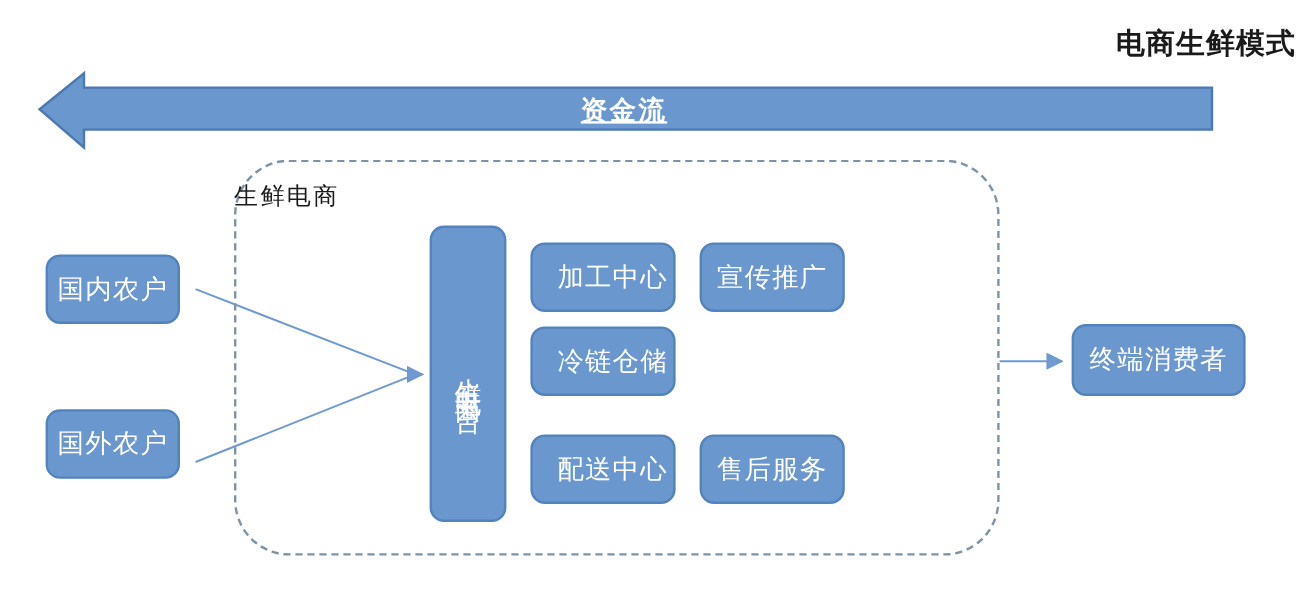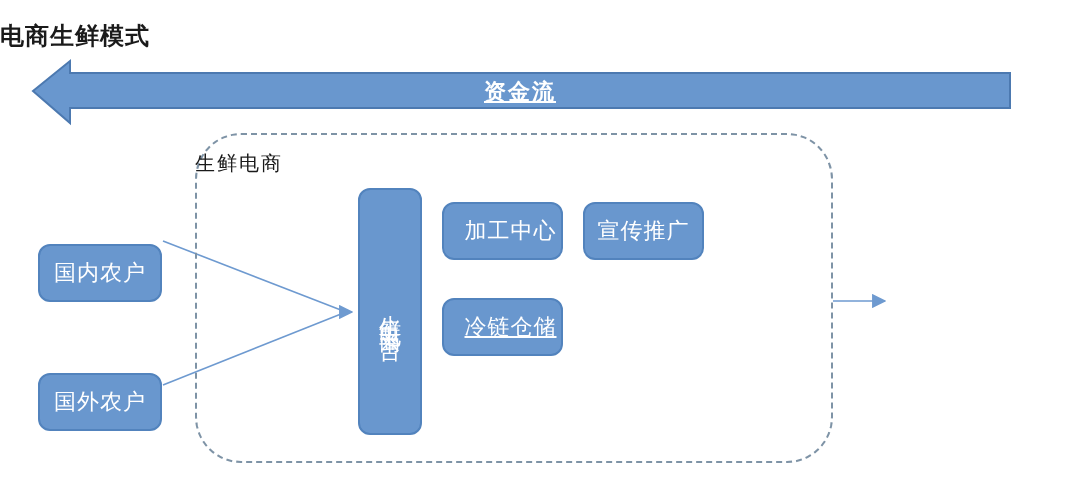--- a/index.html
+++ b/index.html
@@ -6,21 +6,21 @@
   .canvas{
     position:relative;
     width:1080px;height:502px;
     background:#ffffff;
     font-family:"Liberation Sans","DejaVu Sans",sans-serif;
     overflow:hidden;
   }
   .abs{position:absolute;}
   .diagram-title{
     left:0;top:20px;width:1080px;
-    text-align:left;
+    text-align:right;
     font-size:24px;font-weight:bold;color:#1a1a1a;
     letter-spacing:1px;
   }
   .svg-layer{left:0;top:0;width:1080px;height:502px;pointer-events:none;}
   .flow-arrow-label{
     left:400px;top:77px;width:240px;
     text-align:center;
     font-size:22px;font-weight:bold;color:#ffffff;
     letter-spacing:2px;
     text-decoration:underline;
@@ -50,23 +50,23 @@
   .platform-box{
     left:358px;top:188px;width:64px;height:247px;
     writing-mode:vertical-rl;
     text-orientation:upright;
     letter-spacing:5px;
   }
   .func-box{width:121px;height:58px;}
   .col1{left:442px;padding-left:16px;}
   .col2{left:583px;}
   .row1{top:202px;}
-  .row2{top:298px;text-decoration:underline;}
+  .row2{top:272px;}
   .row3{top:362px;}
-  .supplier-box{left:38px;width:124px;height:58px;margin-top:32px;}
+  .supplier-box{left:38px;width:112px;height:58px;}
   .supplier-domestic{top:212px;}
   .supplier-foreign{top:341px;}
   .consumer-box{left:893px;top:270px;width:145px;height:60px;}
 </style>
 </head>
 <body>
 
 <div class="canvas">
 
   <svg class="abs svg-layer" width="1080" height="502" viewBox="0 0 1080 502" xmlns="http://www.w3.org/2000/svg">
@@ -90,18 +90,21 @@
   <div class="abs flow-arrow-label">资金流</div>
 
   <div class="abs dashed-container"></div>
   <div class="abs container-label">生鲜电商</div>
 
   <div class="abs node platform-box">生鲜电商平台</div>
 
   <div class="abs node func-box col1 row1">加工中心</div>
   <div class="abs node func-box col2 row1">宣传推广</div>
   <div class="abs node func-box col1 row2">冷链仓储</div>
+  <div class="abs node func-box col1 row3">配送中心</div>
+  <div class="abs node func-box col2 row3">售后服务</div>
 
   <div class="abs node supplier-box supplier-domestic">国内农户</div>
   <div class="abs node supplier-box supplier-foreign">国外农户</div>
 
+  <div class="abs node consumer-box">终端消费者</div>
 
 </div>
 
 </body></html>

